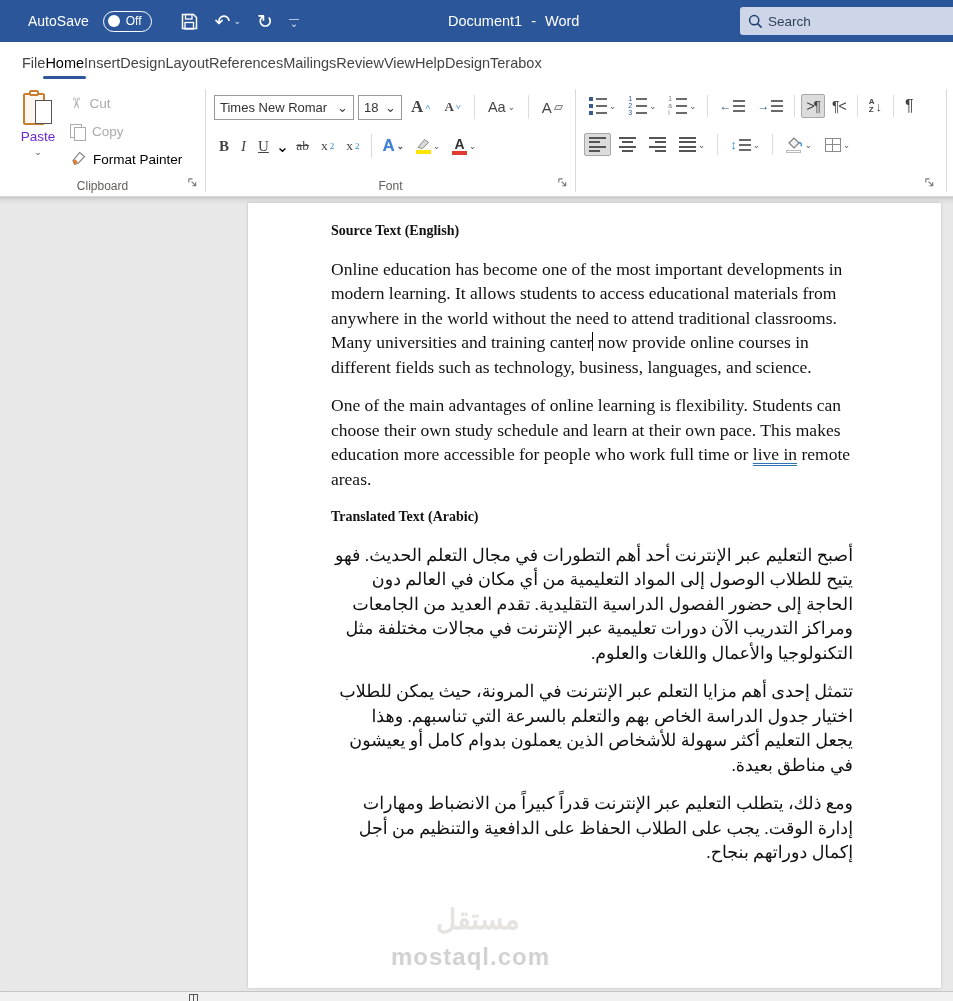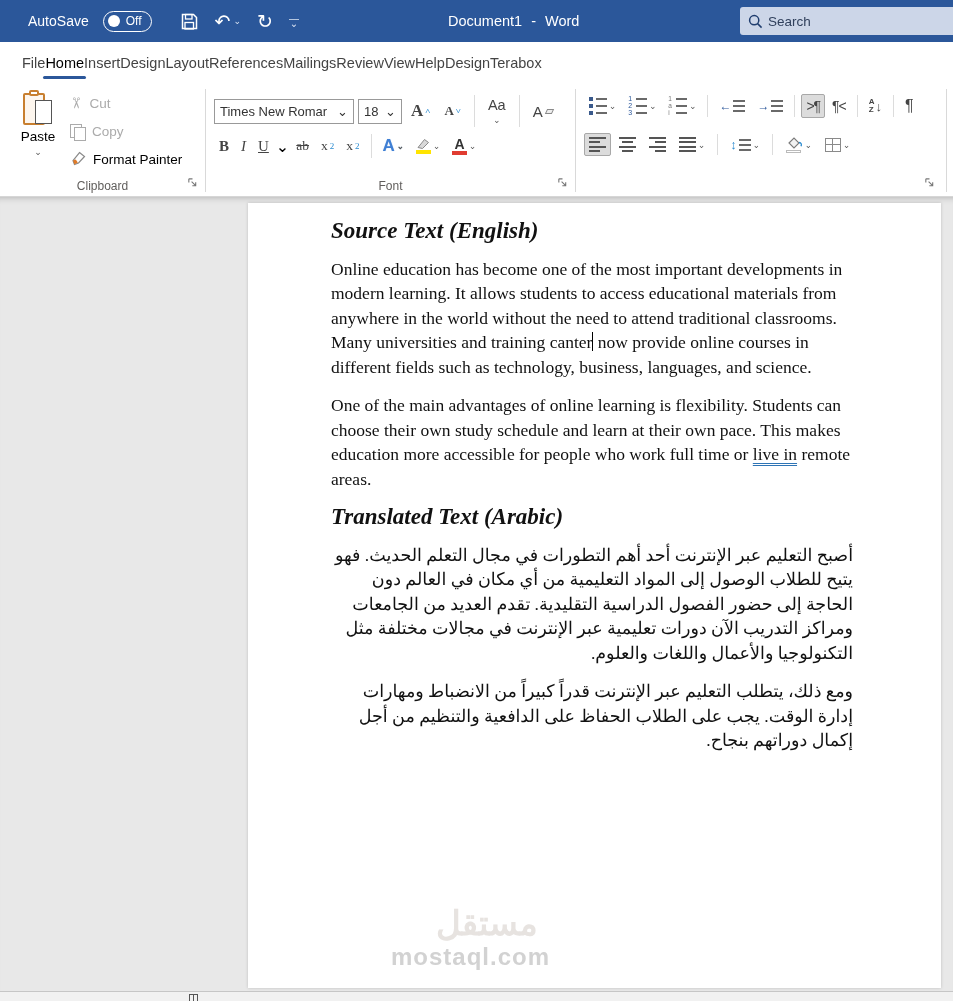--- a/index.html
+++ b/index.html
@@ -37,21 +37,21 @@
   .isep { width:1px; background:#dcdcdc; align-self:stretch; margin:2px 4px; }
 
   .rbtn { display:inline-flex; align-items:center; gap:2px; padding:3px 4px; border:1px solid transparent; border-radius:2px; color:#444; cursor:pointer; white-space:nowrap; }
   .rbtn.sel { background:#dcdcdc; border-color:#a8a8a8; }
   .rbtn .chev { font-size:8.5px; color:#555; }
   .disabled { color:#ababab !important; }
 
   
   .grp-clip { left:0; width:205px; }
   .paste-btn { position:absolute; left:12px; top:6px; width:52px; display:flex; flex-direction:column; align-items:center; gap:3px; cursor:pointer; }
-  .paste-label { font-size:13.5px; color:#000000; }
+  .paste-label { font-size:13.5px; color:#6d28d9; }
   .clipboard-ic { position:relative; width:30px; height:36px; }
   .clipboard-ic .board { position:absolute; left:0; top:3px; width:22px; height:32px; border:2px solid #c87f2f; border-radius:2px; background:#fdf6ee; }
   .clipboard-ic .clip { position:absolute; left:6px; top:0; width:10px; height:6px; border:2px solid #c87f2f; border-radius:2px; background:#fff; }
   .clipboard-ic .paper { position:absolute; left:12px; top:10px; width:17px; height:24px; border:1.5px solid #555; background:#fff; }
   .clip-list { position:absolute; left:70px; top:7px; display:flex; flex-direction:column; gap:4px; }
   .clip-item { display:flex; align-items:center; gap:7px; font-size:13.5px; height:24px; cursor:pointer; }
   .scissors { font-size:15px; transform:rotate(90deg); }
   .copy-ic { position:relative; width:15px; height:15px; }
   .copy-ic::before, .copy-ic::after { content:""; position:absolute; width:10px; height:12px; border:1.5px solid #ababab; background:#fff; }
   .copy-ic::before { left:0; top:0; }
@@ -60,21 +60,21 @@
   
   .grp-font { left:206px; width:369px; }
   .f-row1 { position:absolute; left:8px; top:9px; display:flex; align-items:center; gap:4px; }
   .f-row2 { position:absolute; left:8px; top:48px; display:flex; align-items:center; gap:2px; }
   .combo { display:flex; align-items:center; justify-content:space-between; border:1px solid #999; background:#fff; height:25px; font-size:13px; color:#333; padding:0 5px; cursor:pointer; }
   .combo-font { width:140px; }
   .combo-size { width:44px; }
   .glyph-btn { font-family:"Liberation Serif", serif; }
   .grow-a { font-size:17px; font-weight:bold; } .grow-a sup,.shrink-a sup { color:#2b8bd0; font-size:9px; }
   .shrink-a { font-size:13px; font-weight:bold; }
-  .case-a { font-size:14.5px;flex-direction:column; }
+  .case-a { font-size:14.5px; }
   .clear-a { font-size:15px; position:relative; }
   .clear-er { display:inline-block; width:7px; height:5px; border:1px solid #8a8a8a; background:#eee; transform:skewX(-25deg); margin-left:1px; }
   .bld { font-weight:bold; font-size:15px; font-family:"Liberation Serif",serif; }
   .itl { font-style:italic; font-size:15px; font-family:"Liberation Serif",serif; }
   .und { text-decoration:underline; font-size:15px; font-family:"Liberation Serif",serif; }
   .stk { text-decoration:line-through; font-size:13.5px; font-family:"Liberation Serif",serif; }
   .subsup { font-size:13.5px; font-family:"Liberation Serif",serif; }
   .subsup small { color:#2b8bd0; font-size:9px; }
   .fx-a { color:#3f7fd4; font-weight:bold; font-size:17px; text-shadow:0 0 1px #bcd4f0; }
   .stack-ic { display:inline-flex; flex-direction:column; align-items:center; line-height:1; }
@@ -113,27 +113,27 @@
   .spacing-arrow { color:#2b8bd0; font-size:13px; }
   .borders-ic { width:16px; height:14px; border:1px solid #8a8a8a;
      background-image:linear-gradient(#8a8a8a,#8a8a8a),linear-gradient(#8a8a8a,#8a8a8a);
      background-size:100% 1px,1px 100%; background-position:center center; background-repeat:no-repeat; }
   .shade-ic { display:inline-flex; flex-direction:column; align-items:center; }
 
   
   .canvas { position:absolute; left:0; top:197px; width:100%; height:794px; background:#e8e8e8; box-shadow:inset 0 7px 7px -7px rgba(0,0,0,0.28); }
   .page { position:absolute; left:248px; top:6px; width:693px; bottom:3px; background:#fff; box-shadow:0 0 3px rgba(0,0,0,0.18); overflow:hidden; }
   .doc { position:relative; z-index:1; padding:16px 88px 0 83px; font-family:"Liberation Serif","DejaVu Serif",serif; font-size:17.5px; line-height:24.5px; color:#111; }
-  .doc h2 { font-size:23px; line-height:24.5px; font-weight:bold; margin:11px 0 13px 0;font-style:italic; }
+  .doc h2 { font-size:14px; line-height:24.5px; font-weight:bold; margin:11px 0 13px 0; }
   .doc h2:first-child { margin-top:0; }
   .doc p { margin:0 0 14px 0; }
   .doc p.ar { direction:rtl; text-align:right; }
   .caret { display:inline-block; width:1px; height:19px; background:#000; vertical-align:-3px; }
   .gramline { text-decoration:underline double #2e74b5; text-decoration-thickness:1px; text-underline-offset:3px; }
-  .watermark-logo { position:absolute; left:188px; top:700px; z-index:0; font-size:34px; color:#e7e3e0; font-weight:bold; }
+  .watermark-logo { position:absolute; left:188px; top:700px; z-index:0; font-size:28px; color:#e7e3e0; font-weight:bold; }
   .watermark-text { position:absolute; left:143px; top:740px; z-index:0; font-size:24px; color:#d2d2d2; letter-spacing:1px; font-weight:bold; }
 
   
   .statusbar { position:absolute; left:0; bottom:0; width:100%; height:10px; background:#f1f1f1; border-top:1px solid #c6c6c6; }
   .sb-ic { position:absolute; left:189px; top:2px; width:9px; height:7px; border:1px solid #555; border-bottom:none; background:linear-gradient(#555,#555) center/1px 100% no-repeat; }
 </style>
 </head>
 <body>
 
 <div class="app">
@@ -470,20 +470,21 @@
   <div class="canvas">
     <div class="page">
       <div class="watermark-logo">مستقل</div>
       <div class="watermark-text">mostaql.com</div>
       <div class="doc">
         <h2>Source Text (English)</h2>
         <p><span>Online education has become one of the most important developments in modern learning. It allows students to access educational materials from anywhere in the world without the need to attend traditional classrooms. Many universities and training canter</span><span class="caret"></span><span> now provide online courses in different fields such as technology, business, languages, and science.</span></p>
         <p><span>One of the main advantages of online learning is flexibility. Students can choose their own study schedule and learn at their own pace. This makes education more accessible for people who work full time or </span><span class="gramline">live in</span><span> remote areas.</span></p>
         <h2>Translated Text (Arabic)</h2>
         <p class="ar" dir="rtl">أصبح التعليم عبر الإنترنت أحد أهم التطورات في مجال التعلم الحديث. فهو يتيح للطلاب الوصول إلى المواد التعليمية من أي مكان في العالم دون الحاجة إلى حضور الفصول الدراسية التقليدية. تقدم العديد من الجامعات ومراكز التدريب الآن دورات تعليمية عبر الإنترنت في مجالات مختلفة مثل التكنولوجيا والأعمال واللغات والعلوم.</p>
+        <p class="ar" dir="rtl">تتمثل إحدى أهم مزايا التعلم عبر الإنترنت في المرونة، حيث يمكن للطلاب اختيار جدول الدراسة الخاص بهم والتعلم بالسرعة التي تناسبهم. وهذا يجعل التعليم أكثر سهولة للأشخاص الذين يعملون بدوام كامل أو يعيشون في مناطق بعيدة.</p>
         <p class="ar" dir="rtl">ومع ذلك، يتطلب التعليم عبر الإنترنت قدراً كبيراً من الانضباط ومهارات إدارة الوقت. يجب على الطلاب الحفاظ على الدافعية والتنظيم من أجل إكمال دوراتهم بنجاح.</p>
       </div>
     </div>
   </div>
 
   <div class="statusbar">
     <span class="sb-ic"></span>
   </div>
 
 </div>

